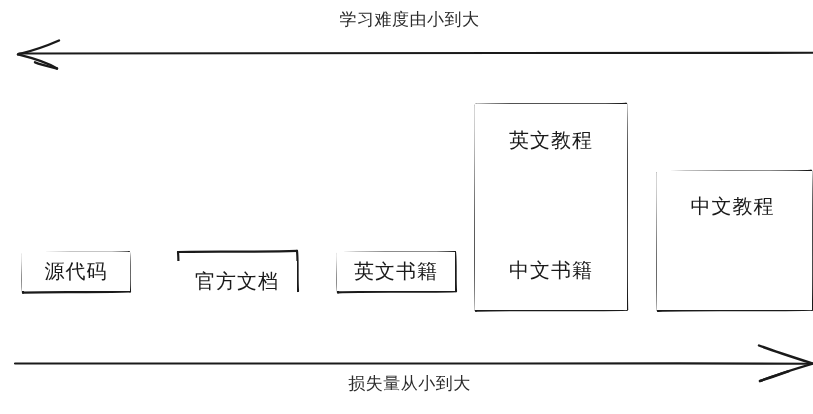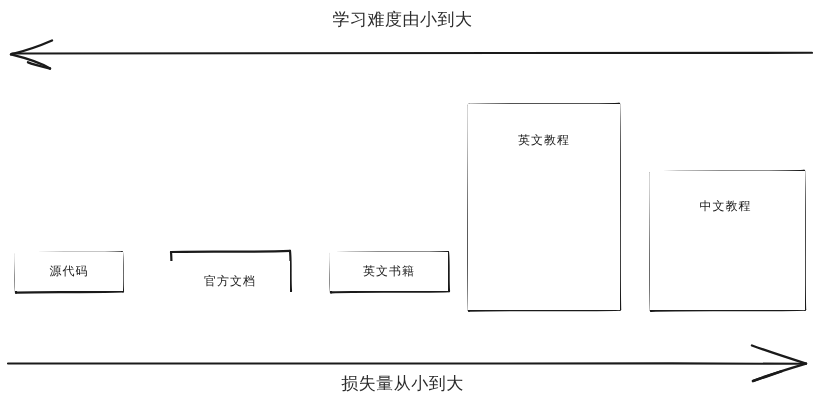--- a/index.html
+++ b/index.html
@@ -13,20 +13,21 @@
     position: relative;
     overflow: hidden;
     font-family: "DejaVu Sans", "Liberation Sans", sans-serif;
     color: #1a1a1a;
   }
   #diagram-root {
     position: absolute;
     inset: 0;
     width: 805px;
     height: 414px;
+    margin-left: 7px;
   }
   .axis-label {
     position: absolute;
     font-size: 17px;
     letter-spacing: 0.5px;
     color: #2b2b2b;
     white-space: nowrap;
     text-align: center;
   }
   #top-axis-label {
@@ -47,21 +48,21 @@
     height: 414px;
     pointer-events: none;
   }
   .node-box {
     position: absolute;
     box-sizing: border-box;
     display: flex;
     align-items: center;
     justify-content: center;
     background: #ffffff;
-    font-size: 12px;
+    font-size: 20px;
     letter-spacing: 1px;
     color: #1a1a1a;
     white-space: nowrap;
   }
   .group-box {
     position: absolute;
     box-sizing: border-box;
     background: #ffffff;
   }
   
@@ -185,19 +186,20 @@
 
   <div class="node-box" id="box-official-docs">官方文档</div>
 
   <div class="node-box" id="box-english-books">英文书籍</div>
 
   <div class="group-box" id="group-english"></div>
 
   <div class="node-box" id="box-english-tutorial">英文教程</div>
 
 
+  <div class="node-box" id="box-chinese-books">中文书籍</div>
 
   <div class="group-box" id="group-chinese"></div>
 
   <div class="node-box" id="box-chinese-tutorial">中文教程</div>
 
 
 </div>
 
 </body></html>

